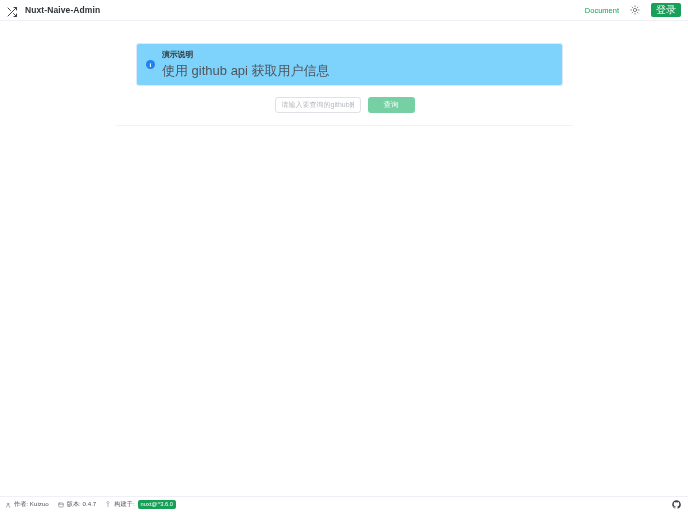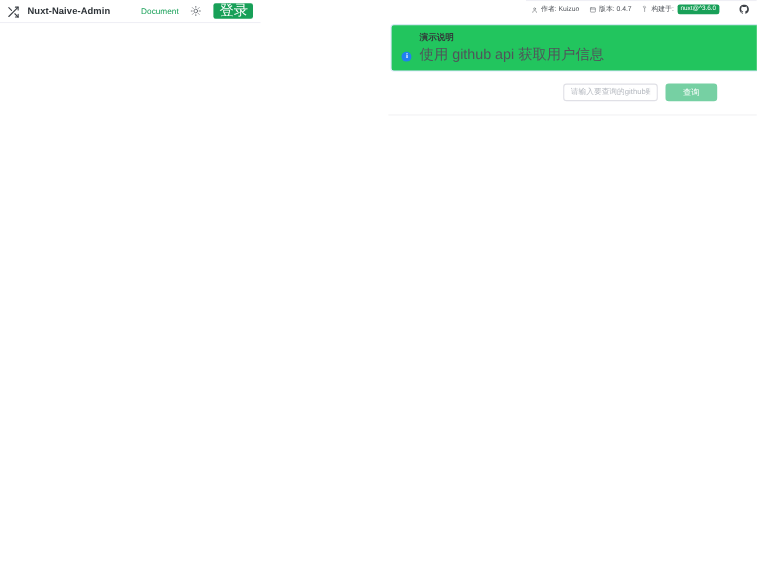--- a/index.html
+++ b/index.html
@@ -3,21 +3,21 @@
 <meta charset="utf-8">
 <style>
   * { box-sizing: border-box; margin: 0; padding: 0; }
   html, body {
     width: 688px; height: 512px;
     background: #ffffff;
     font-family: "Liberation Sans", "DejaVu Sans", sans-serif;
     color: #333639;
     overflow: hidden;
   }
-  #app { position: relative; width: 688px; height: 512px; display: flex; flex-direction: row; }
+  #app { position: relative; width: 688px; height: 512px; display: flex; flex-direction: column; }
 
   
   .header {
     height: 21px;
     flex: 0 0 21px;
     background: #ffffff;
     border-bottom: 1px solid #efeff5;
     display: flex;
     align-items: center;
     padding: 0 7px 0 6px;
@@ -45,21 +45,21 @@
     color: #6b7076;
     background: none; border: none; cursor: pointer;
   }
   .theme-toggle svg { width: 10px; height: 10px; display: block; }
   .login-btn {
     background: #18a058;
     color: #ffffff;
     border: none;
     border-radius: 2px;
     font-family: inherit;
-    font-size: 13px;
+    font-size: 10px;
     height: 14px;
     min-width: 26px;
     padding: 0 5px;
     display: flex; align-items: center; justify-content: center;
     cursor: pointer;
     white-space: nowrap;
   }
 
   
   .body-area {
@@ -69,27 +69,27 @@
   }
   .content-card {
     position: absolute;
     left: 116px;
     top: 11px;
     width: 457px;
     border-bottom: 1px solid #f2f2f4;
     padding: 0 0 12px 0;
   }
   .alert {
-    margin: 11px 10px 0 2px;
-    background: #22c55e;
+    margin: 11px 10px 0 20px;
+    background: #7dd3fc;
     border: 1px solid #dbe9fb;
     border-radius: 3px;
     padding: 7px 9px 8px 9px;
     display: flex;
-    align-items: flex-end;
+    align-items: center;
     gap: 7px;
     min-height: 37px;
   }
   .alert-icon {
     flex: 0 0 auto;
     width: 9px; height: 9px;
     border-radius: 50%;
     background: #2080f0;
     color: #ffffff;
     font-size: 6.5px;

